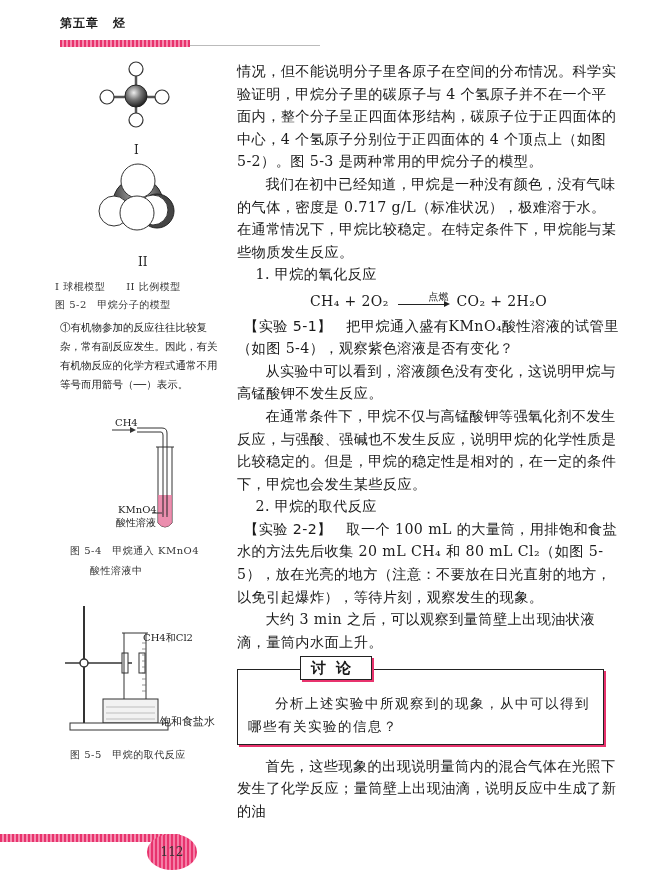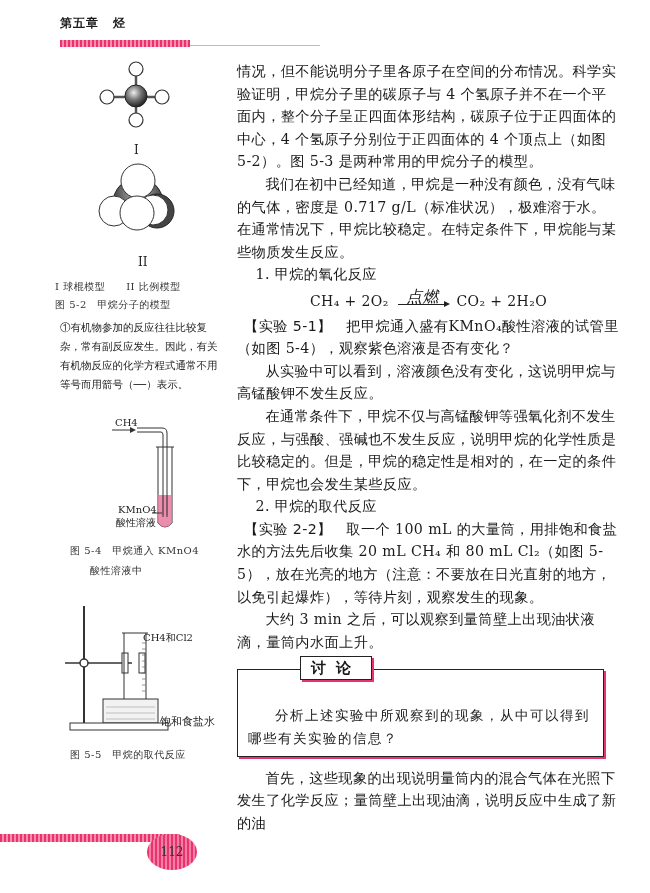--- a/index.html
+++ b/index.html
@@ -7,25 +7,25 @@
   .header-title{position:absolute;left:60px;top:15px;font-size:12px;font-weight:bold;letter-spacing:1px;font-family:"DejaVu Sans","Liberation Sans",sans-serif;}
   .header-title .chap-name{margin-left:14px;}
   .header-stripe{position:absolute;left:60px;top:40px;width:130px;height:7px;background:repeating-linear-gradient(90deg,#e8336d 0 2px,#f58db0 2px 4px);}
   .header-line{position:absolute;left:190px;top:45px;width:130px;height:1px;background:#bbb;}
   .main{position:absolute;left:237px;top:60px;width:383px;font-size:14.2px;line-height:22.6px;letter-spacing:0.4px;}
   .main p{margin:0;}
   .ind{text-indent:2em;}
   .h-sec{text-indent:1.3em;margin:1px 0;}
   .equation{text-align:center;margin:4px 0 2px 0;position:relative;font-size:14px;}
   .arrow-wrap{display:inline-block;position:relative;width:50px;margin:0 4px;vertical-align:middle;}
-  .arrow-label{position:absolute;top:-12px;left:0;width:50px;text-align:center;font-size:16px;font-style:italic;}
+  .arrow-label{position:absolute;top:-12px;left:16px;width:50px;text-align:center;font-size:10px;}
   .arrow-line{display:block;height:1px;background:#222;margin-top:6px;position:relative;}
   .arrow-line:after{content:"";position:absolute;right:-2px;top:-3px;border-left:6px solid #222;border-top:3.5px solid transparent;border-bottom:3.5px solid transparent;}
   .exp-tag{font-family:"DejaVu Sans","Liberation Sans",sans-serif;}
-  .disc-box{position:relative;margin:16px 16px 10px 0;border:1.5px solid #222;box-shadow:2px 2px 0 #e8336d;padding:34px 8px 6px 10px;font-size:13.5px;letter-spacing:1.5px;}
+  .disc-box{position:relative;margin:16px 16px 10px 0;border:1.5px solid #222;box-shadow:2px 2px 0 #e8336d;padding:22px 8px 6px 10px;font-size:13.5px;letter-spacing:1.5px;}
   .disc-title{position:absolute;left:62px;top:-14px;width:70px;height:22px;background:#fff;border:1.5px solid #222;box-shadow:2px 2px 0 #e8336d;text-align:center;font-weight:bold;font-size:15px;line-height:22px;letter-spacing:10px;font-family:"DejaVu Sans","Liberation Sans",sans-serif;}
   .cap{position:absolute;font-size:10px;color:#333;text-align:left;letter-spacing:0.5px;}
   .footnote{position:absolute;left:60px;top:318px;width:158px;font-size:10.5px;line-height:19px;color:#222;}
   .footer-stripe{position:absolute;left:0;top:834px;width:180px;height:8px;background:repeating-linear-gradient(90deg,#e8336d 0 2px,#f58db0 2px 4px);}
   .page-badge{position:absolute;left:147px;top:834px;width:50px;height:36px;border-radius:50%;background:repeating-linear-gradient(90deg,#e8336d 0 2px,#f47ea6 2px 4px);text-align:center;line-height:36px;font-size:12px;color:#333;}
   .label-sm{position:absolute;font-size:10px;color:#222;}
 </style>
 </head>
 <body>
 

